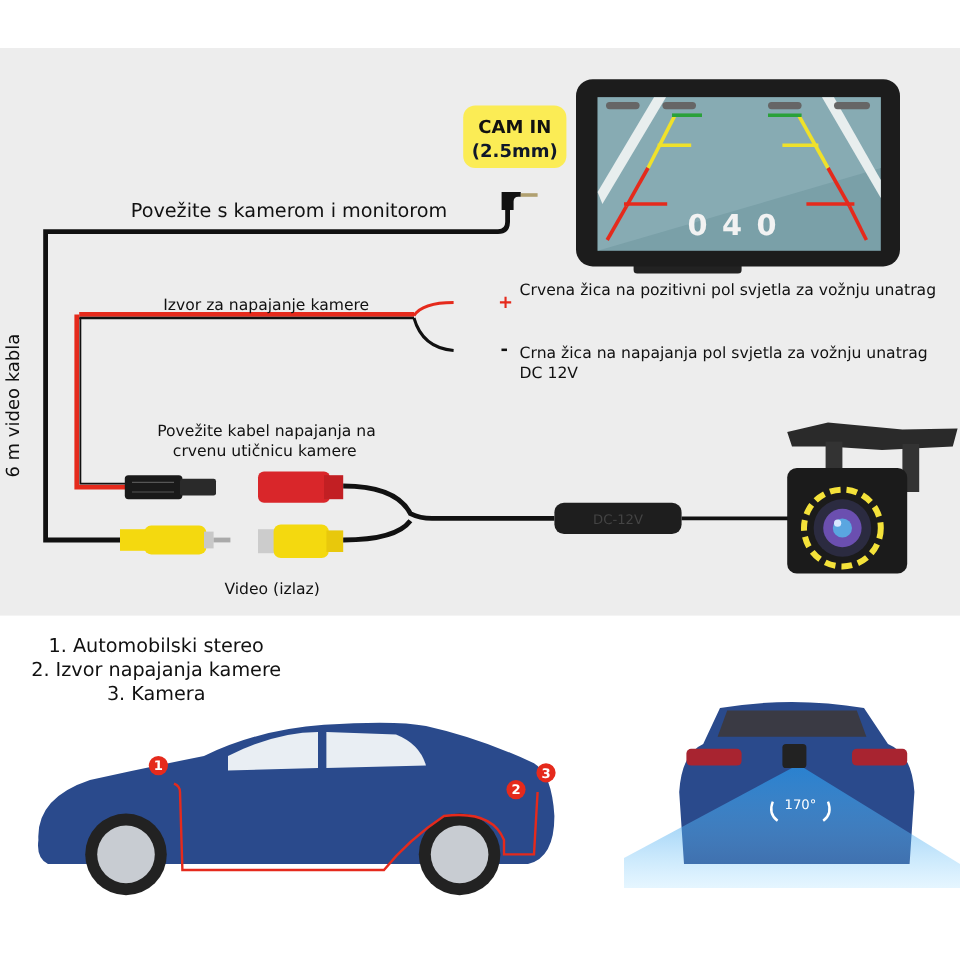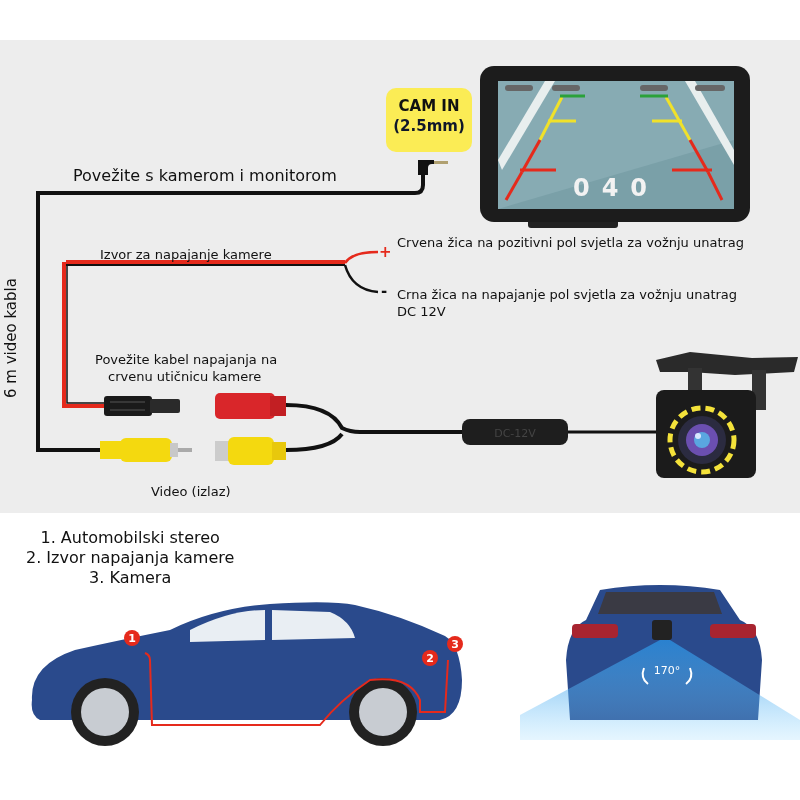--- a/index.html
+++ b/index.html
@@ -1,22 +1,22 @@
 <!DOCTYPE html>
 <html><head>
   <meta charset="utf-8">
   <style>
     * { box-sizing: border-box; margin: 0; padding: 0; }
     html, body { width: 800px; height: 800px; background: #ffffff; overflow: hidden; }
     body { position: relative; font-family: "DejaVu Sans", "Liberation Sans", sans-serif; color: #111; }
     .panel { position: absolute; left: 0; top: 40px; width: 800px; height: 473px; background: #ededed; }
     svg { position: absolute; left: 0; top: 0; }
-    .txt { position: absolute; white-space: nowrap; color: #111; }
+    .txt { position: absolute; white-space: nowrap; color: #111; margin-left: 36px; }
     .cam-badge {
-      position: absolute; left: 386px; top: 88px; width: 86px; height: 64px;
+      position: absolute; left: 386px; top: 88px; width: 86px; height: 52px;
       background: #fbec55; border-radius: 10px; text-align: center;
       font-weight: bold; line-height: 20px; padding-top: 8px;
     }
     .cam-badge .l1 { font-size: 15px; color: #111; display: block; }
     .cam-badge .l2 { font-size: 15px; color: #0f172a; display: block; }
     .vert-label {
       position: absolute; left: 2px; top: 398px; transform-origin: 0 0; transform: rotate(-90deg);
       font-size: 15px; white-space: nowrap; color: #111;
     }
     .legend { position: absolute; left: 26px; top: 528px; font-size: 16px; line-height: 20px; }
@@ -162,21 +162,21 @@
 <div class="cam-badge">
   <span class="l1">CAM IN</span>
   <span class="l2">(2.5mm)</span>
 </div>
 
 <div class="txt" style="left:73px; top:166px; font-size:16px;">Povežite s kamerom i monitorom</div>
 <div class="txt" style="left:100px; top:247px; font-size:13px;">Izvor za napajanje kamere</div>
 <div class="txt" style="left:379px; top:243px; font-size:15px; color:#e52a1c; font-weight:bold;">+</div>
 <div class="txt" style="left:397px; top:235px; font-size:13px;">Crvena žica na pozitivni pol svjetla za vožnju unatrag</div>
 <div class="txt" style="left:381px; top:282px; font-size:15px; font-weight:bold;">-</div>
-<div class="txt" style="left:397px; top:287px; font-size:13px;">Crna žica na napajanje pol svjetla za vožnju unatrag</div>
+<div class="txt" style="left:397px; top:287px; font-size:13px;">Crna žica na napajanja pol svjetla za vožnju unatrag</div>
 <div class="txt" style="left:397px; top:304px; font-size:13px;">DC 12V</div>
 <div class="vert-label">6 m video kabla</div>
 <div class="txt" style="left:95px; top:352px; font-size:13px;">Povežite kabel napajanja na</div>
 <div class="txt" style="left:108px; top:369px; font-size:13px;">crvenu utičnicu kamere</div>
 <div class="txt" style="left:151px; top:484px; font-size:13px;">Video (izlaz)</div>
 
 <div class="legend">
   <div>1.  Automobilski stereo</div>
   <div>2. Izvor napajanja kamere</div>
   <div>3. Kamera</div>

